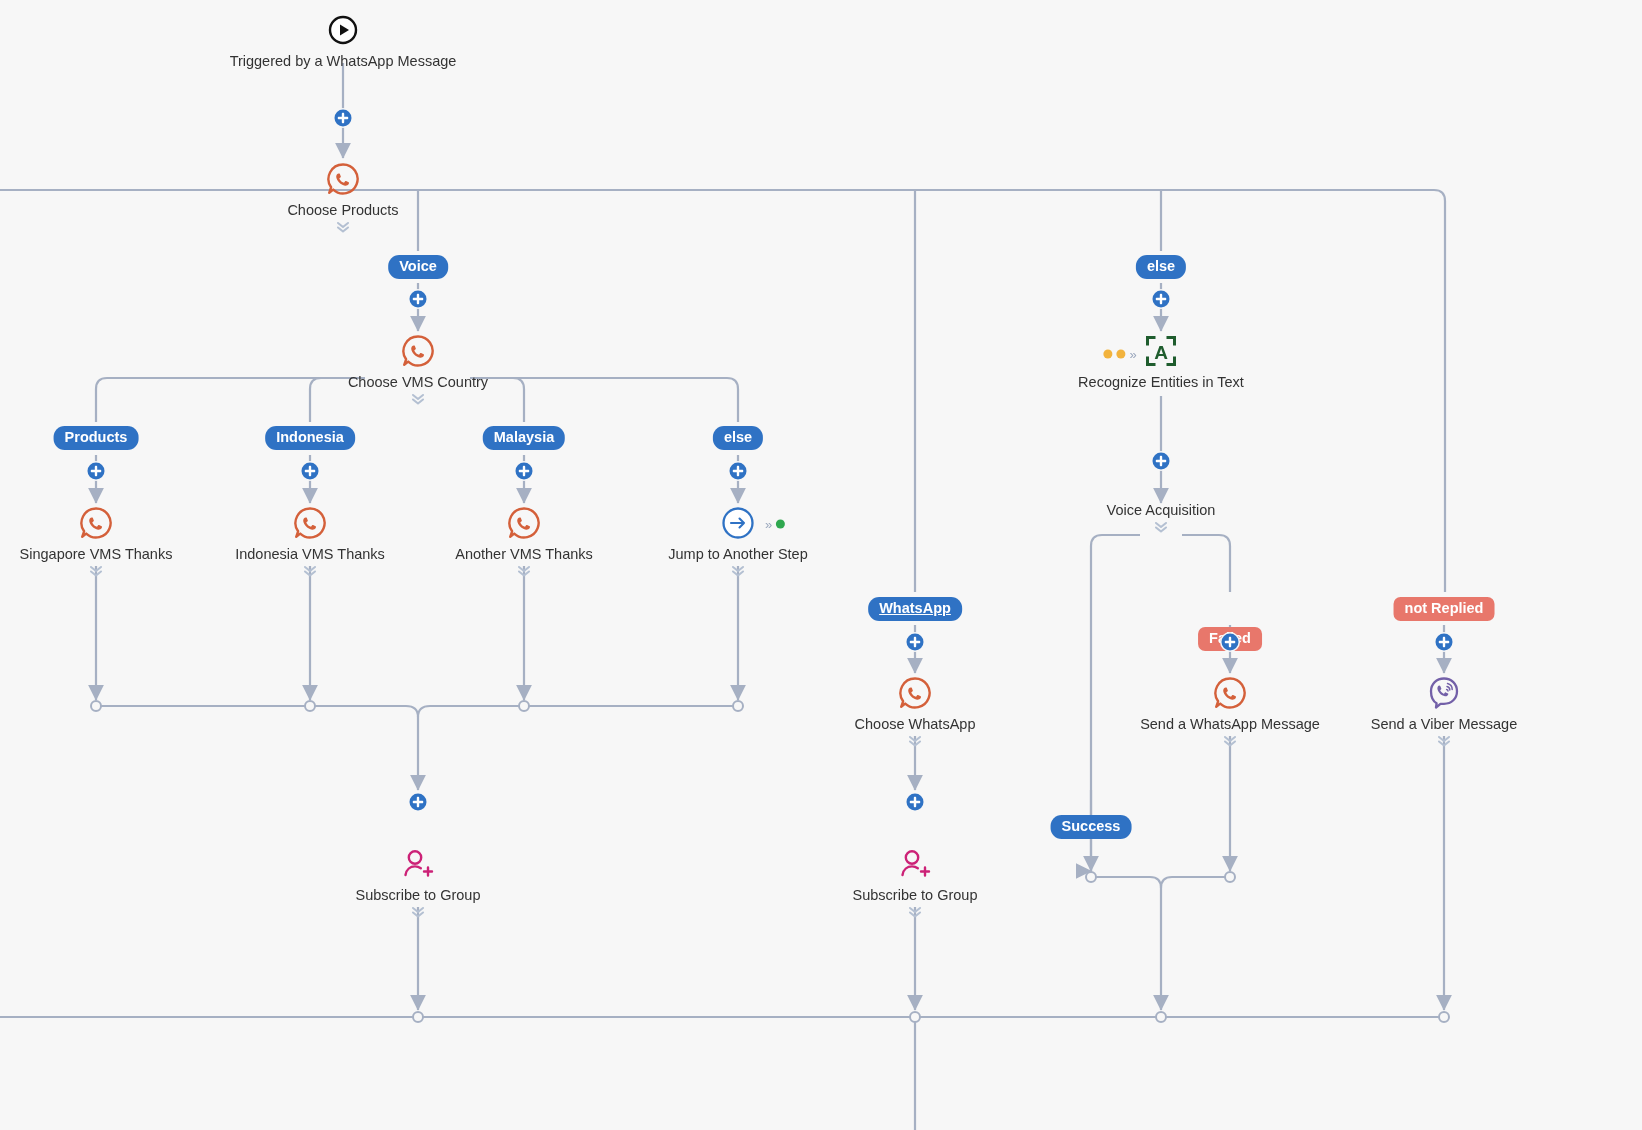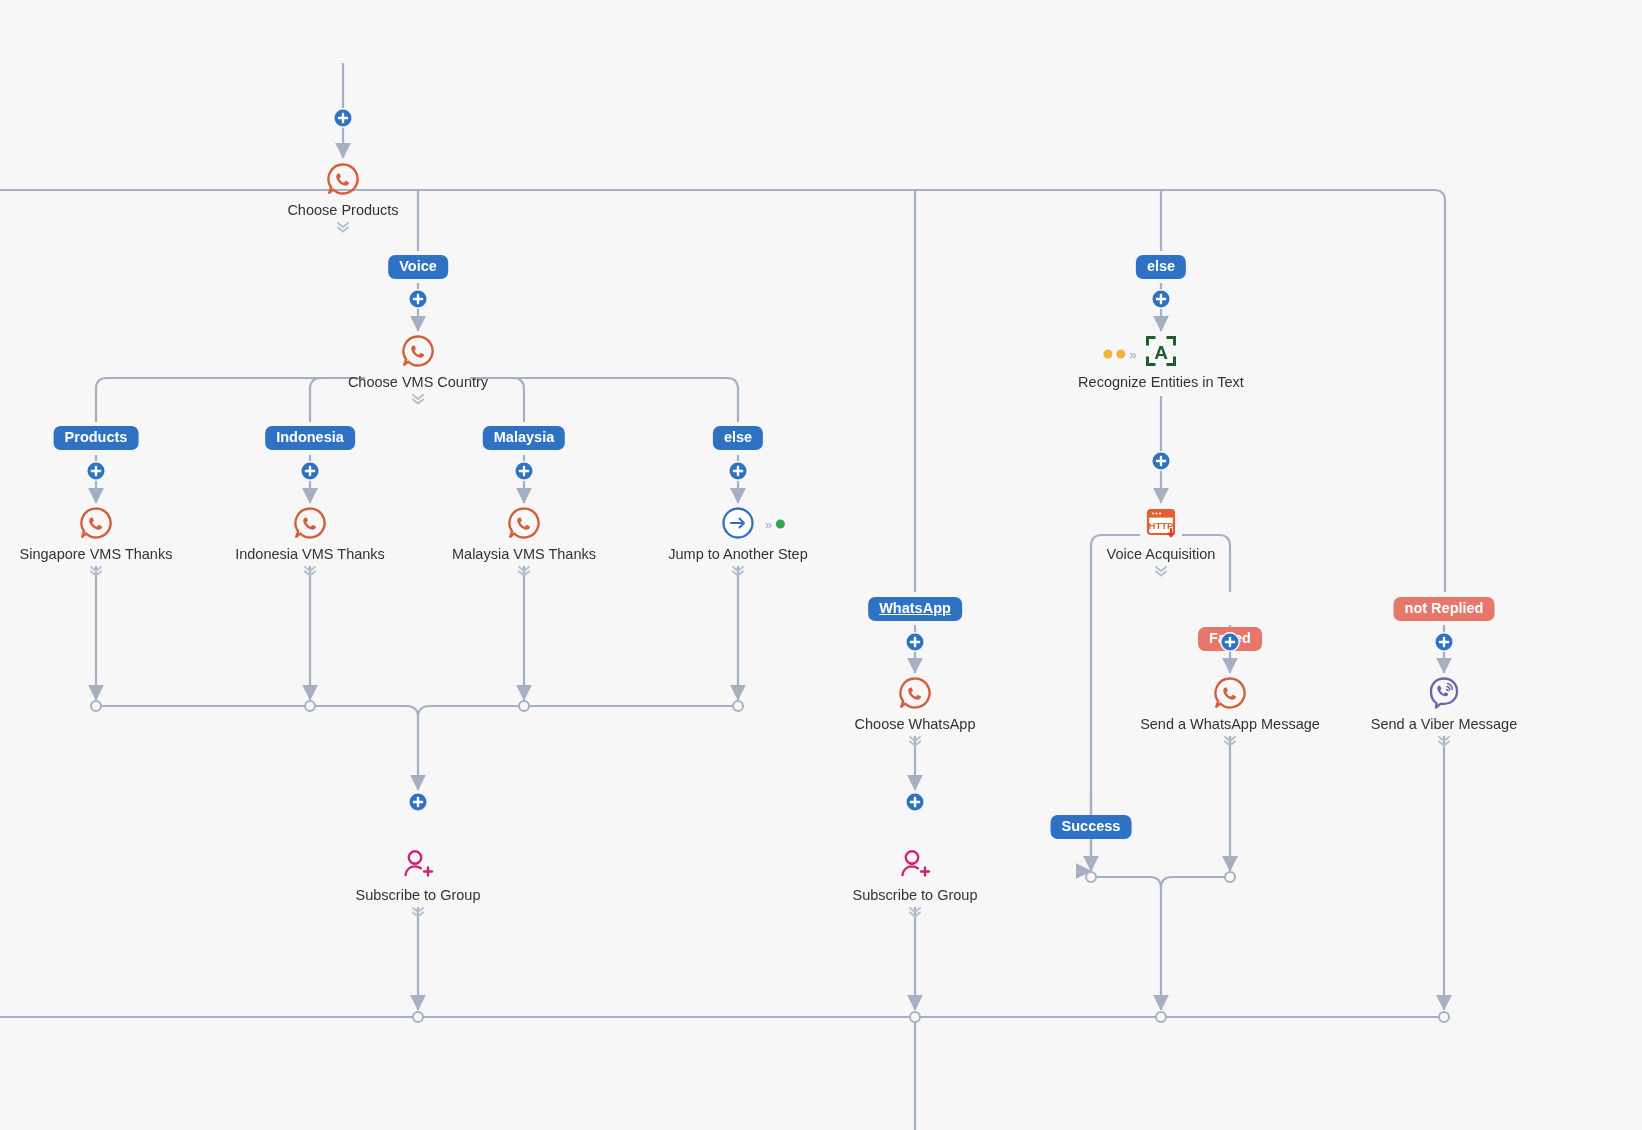--- a/index.html
+++ b/index.html
@@ -25,21 +25,21 @@
     display:flex;align-items:center;justify-content:center;
   }
 
   
   .badge{
     position:absolute;transform:translate(-50%,-50%);
     color:#fff;font-size:14.5px;font-weight:bold;
     padding:4px 11px 5px;border-radius:7px;white-space:nowrap;
     line-height:15px;
   }
-  .badge.blue{background:#2f72c4;}
+  .badge.blue{background:#2f72c4;border-radius:11px;}
   .badge.red{background:#e8776b;}
 
   
   .plus{
     position:absolute;transform:translate(-50%,-50%);
     width:17px;height:17px;border-radius:50%;
     background:#2f72c4;color:#fff;
     display:flex;align-items:center;justify-content:center;
     font-size:15px;font-weight:bold;line-height:1;
     box-shadow:0 0 0 1.5px #f7f7f7;
@@ -141,20 +141,29 @@
       <circle cx="738" cy="706" r="5"></circle>
       <circle cx="1091" cy="877" r="5"></circle>
       <circle cx="1230" cy="877" r="5"></circle>
       <circle cx="418" cy="1017" r="5"></circle>
       <circle cx="915" cy="1017" r="5"></circle>
       <circle cx="1161" cy="1017" r="5"></circle>
       <circle cx="1444" cy="1017" r="5"></circle>
     </g>
   </svg>
 
+  <div class="node" style="left:343px;top:8px;">
+    <div class="icon">
+      <svg width="32" height="32" viewBox="0 0 32 32">
+        <circle cx="16" cy="16" r="13" fill="#fff" stroke="#111" stroke-width="2.4"></circle>
+        <path d="M13,10.5 L22,16 L13,21.5 Z" fill="#111"></path>
+      </svg>
+    </div>
+    <div class="caption">Triggered by a WhatsApp Message</div>
+  </div>
 
   <div class="node" style="left:343px;top:157px;">
     <div class="icon">
       <svg width="36" height="36" viewBox="0 0 36 36">
         <path d="M18,3.5 A14.5,14.5 0 1,1 8.2,28.6 L4.2,31.8 L6.1,26.3 A14.5,14.5 0 0,1 18,3.5 Z" fill="none" stroke="#d4603a" stroke-width="2.4" stroke-linejoin="round"></path>
         <path d="M13.6,12.4 c-0.5,0 -1.1,0.2 -1.5,0.8 c-0.5,0.7 -1.3,1.9 -0.6,4 c0.7,2.2 2.6,5.1 5.8,6.6 c2.6,1.2 3.6,1 4.4,0.8 c0.9,-0.2 2,-1.1 2.2,-2 c0.2,-0.9 0.1,-1.1 -0.2,-1.3 l-2.6,-1.3 c-0.4,-0.2 -0.7,-0.1 -1,0.3 l-0.9,1.2 c-0.2,0.3 -0.4,0.3 -0.8,0.1 c-1.6,-0.7 -3.2,-2.2 -3.9,-3.7 c-0.2,-0.4 -0.1,-0.6 0.2,-0.8 l0.9,-0.8 c0.3,-0.3 0.3,-0.6 0.2,-0.9 l-1,-2.6 C14.6,12.6 14.2,12.4 13.6,12.4 Z" fill="#d4603a"></path>
       </svg>
     </div>
     <div class="caption">Choose Products</div>
     <div class="chev">
@@ -209,21 +218,21 @@
     </div>
   </div>
 
   <div class="node" style="left:524px;top:501px;">
     <div class="icon">
       <svg width="36" height="36" viewBox="0 0 36 36">
         <path d="M18,3.5 A14.5,14.5 0 1,1 8.2,28.6 L4.2,31.8 L6.1,26.3 A14.5,14.5 0 0,1 18,3.5 Z" fill="none" stroke="#d4603a" stroke-width="2.4" stroke-linejoin="round"></path>
         <path d="M13.6,12.4 c-0.5,0 -1.1,0.2 -1.5,0.8 c-0.5,0.7 -1.3,1.9 -0.6,4 c0.7,2.2 2.6,5.1 5.8,6.6 c2.6,1.2 3.6,1 4.4,0.8 c0.9,-0.2 2,-1.1 2.2,-2 c0.2,-0.9 0.1,-1.1 -0.2,-1.3 l-2.6,-1.3 c-0.4,-0.2 -0.7,-0.1 -1,0.3 l-0.9,1.2 c-0.2,0.3 -0.4,0.3 -0.8,0.1 c-1.6,-0.7 -3.2,-2.2 -3.9,-3.7 c-0.2,-0.4 -0.1,-0.6 0.2,-0.8 l0.9,-0.8 c0.3,-0.3 0.3,-0.6 0.2,-0.9 l-1,-2.6 C14.6,12.6 14.2,12.4 13.6,12.4 Z" fill="#d4603a"></path>
       </svg>
     </div>
-    <div class="caption">Malaysia VMS Thanks</div>
+    <div class="caption">Another VMS Thanks</div>
     <div class="chev">
       <svg width="16" height="13" viewBox="0 0 16 13">
           <path d="M3,2 L8,6 L13,2 M3,6.5 L8,10.5 L13,6.5" fill="none" stroke="#b4c0d2" stroke-width="2.1" stroke-linecap="round" stroke-linejoin="round"></path>
         </svg>
     </div>
   </div>
 
   <div class="node" style="left:738px;top:501px;">
     <div class="icon">
       <svg width="36" height="36" viewBox="0 0 36 36">
@@ -295,32 +304,20 @@
           <path d="M30.5,24 L30.5,30.5 L24,30.5"></path>
           <path d="M10,30.5 L3.5,30.5 L3.5,24"></path>
         </g>
         <text x="17" y="25" text-anchor="middle" font-family="'Liberation Sans', sans-serif" font-size="19" font-weight="bold" fill="#1f5d2e">A</text>
       </svg>
     </div>
     <div class="caption">Recognize Entities in Text</div>
   </div>
 
   <div class="node" style="left:1161px;top:501px;">
-    <div class="icon">
-      <svg width="34" height="32" viewBox="0 0 34 32">
-        <rect x="4" y="3" width="26" height="24" rx="2.5" fill="#fff" stroke="#e2602f" stroke-width="2.2"></rect>
-        <path d="M4,9.5 L30,9.5" stroke="#e2602f" stroke-width="2.2"></path>
-        <rect x="4" y="3.5" width="26" height="6" fill="#e2602f"></rect>
-        <circle cx="9" cy="6.5" r="1" fill="#fff"></circle>
-        <circle cx="12.5" cy="6.5" r="1" fill="#fff"></circle>
-        <circle cx="16" cy="6.5" r="1" fill="#fff"></circle>
-        <text x="17" y="22" text-anchor="middle" font-family="'Liberation Sans', sans-serif" font-size="9.5" font-weight="bold" fill="#e2602f">HTTP</text>
-        <path d="M27,22 L27,29 M24.5,26.5 L27,29.3 L29.5,26.5" fill="none" stroke="#e03b2a" stroke-width="2.2" stroke-linecap="round" stroke-linejoin="round"></path>
-      </svg>
-    </div>
     <div class="caption">Voice Acquisition</div>
     <div class="chev">
       <svg width="16" height="13" viewBox="0 0 16 13">
           <path d="M3,2 L8,6 L13,2 M3,6.5 L8,10.5 L13,6.5" fill="none" stroke="#b4c0d2" stroke-width="2.1" stroke-linecap="round" stroke-linejoin="round"></path>
         </svg>
     </div>
   </div>
 
   <div class="node" style="left:1230px;top:671px;text-align:center;">
     <div class="icon">

